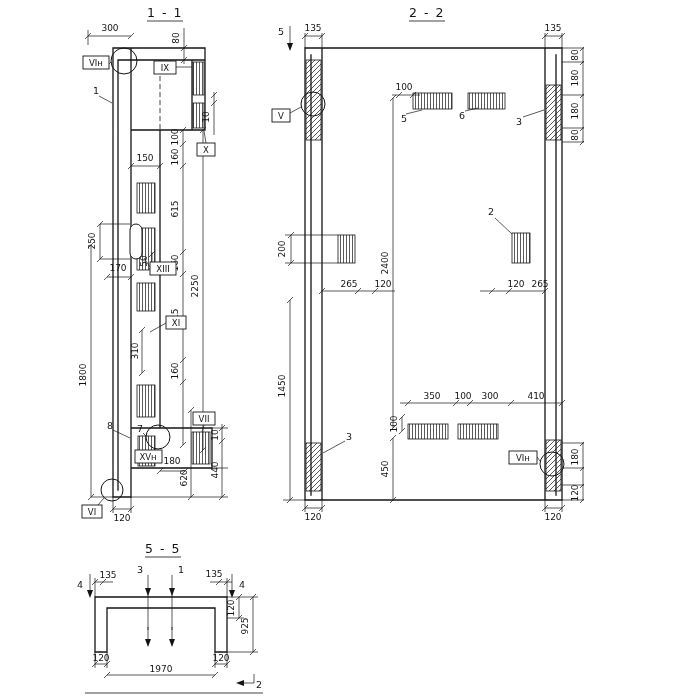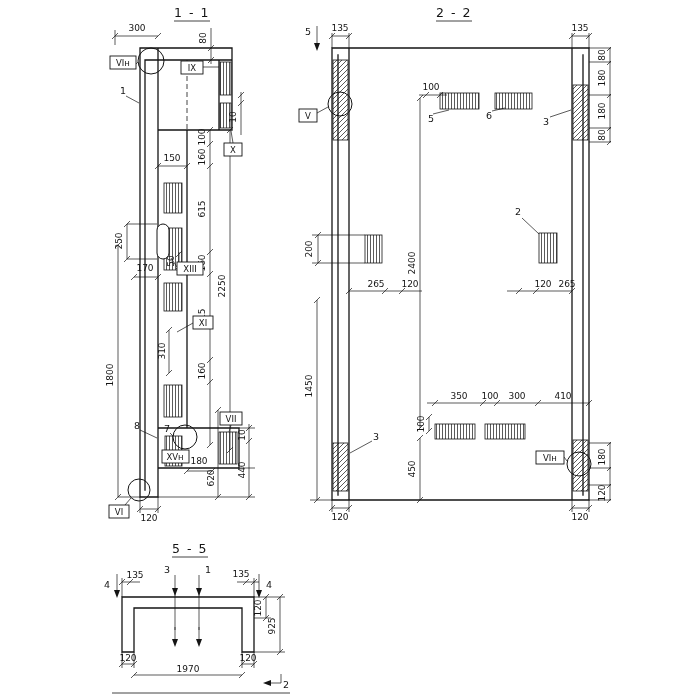--- a/index.html
+++ b/index.html
@@ -1,16 +1,16 @@
 <!DOCTYPE html>
 <html><head>
 <meta charset="utf-8">
 <style>
   html,body{margin:0;padding:0;background:#ffffff;}
-  .page{width:584px;height:700px;position:relative;background:#ffffff;overflow:hidden;margin-left:27px;}
+  .page{width:584px;height:700px;position:relative;background:#ffffff;overflow:hidden;}
   svg{position:absolute;left:0;top:0;}
   svg text{font-family:"DejaVu Sans",sans-serif;fill:#141414;}
   .dim{font-size:9px;text-anchor:middle;}
   .ttl{font-size:12.5px;text-anchor:middle;letter-spacing:1.5px;}
   .mark{font-size:8.5px;text-anchor:middle;}
   .item{font-size:9.5px;text-anchor:middle;}
   .st{stroke:#141414;stroke-width:1.3;fill:none;stroke-linecap:square;}
   .st2{stroke:#141414;stroke-width:.8;fill:none;}
   .dash{stroke:#141414;stroke-width:.8;fill:none;stroke-dasharray:5 3;}
   .dl{stroke:#141414;stroke-width:.7;fill:none;}

